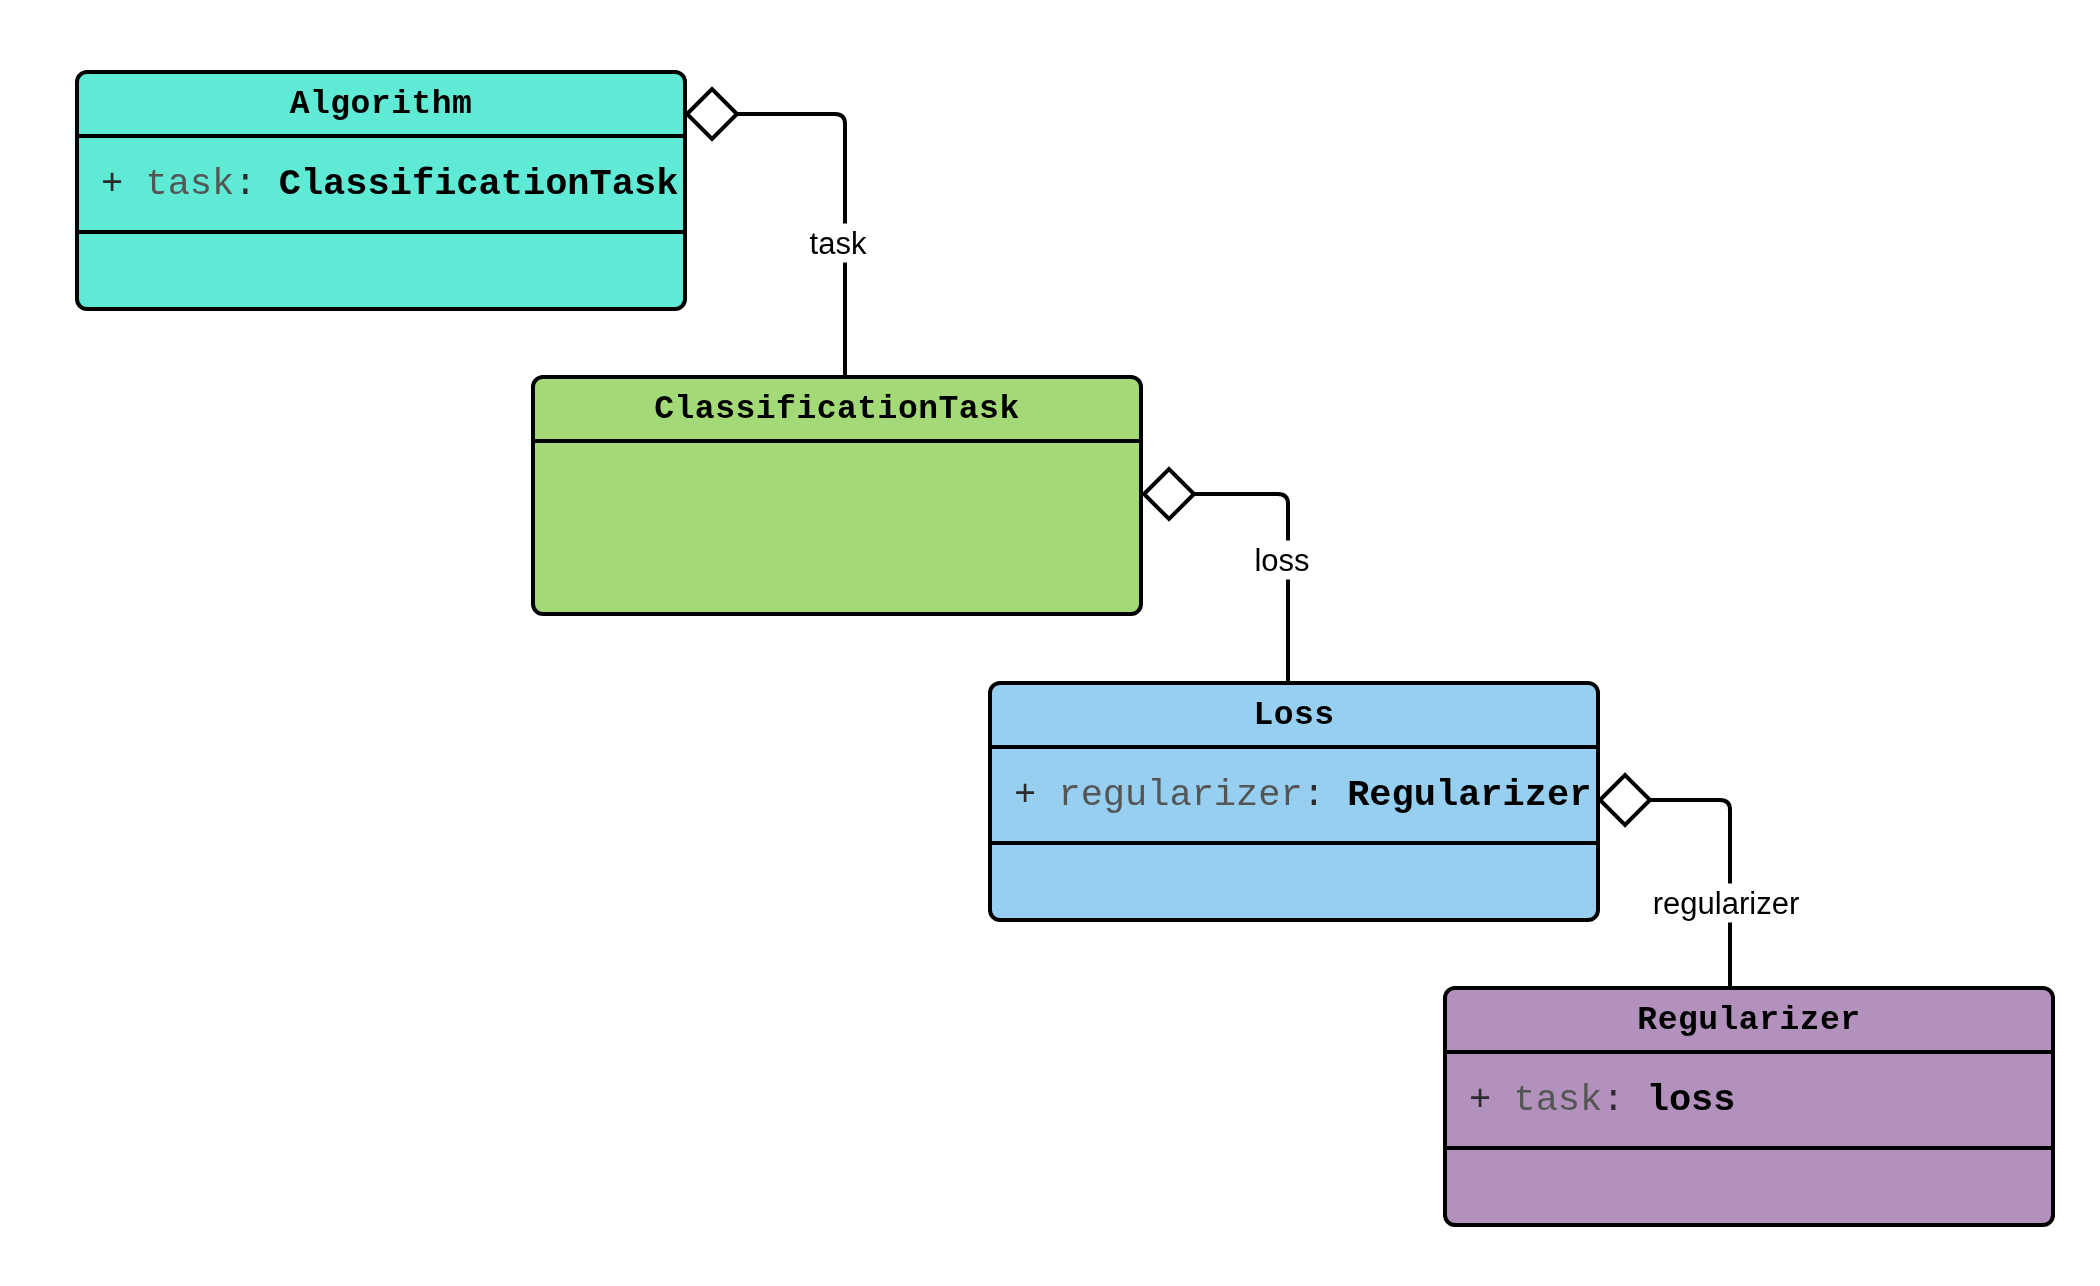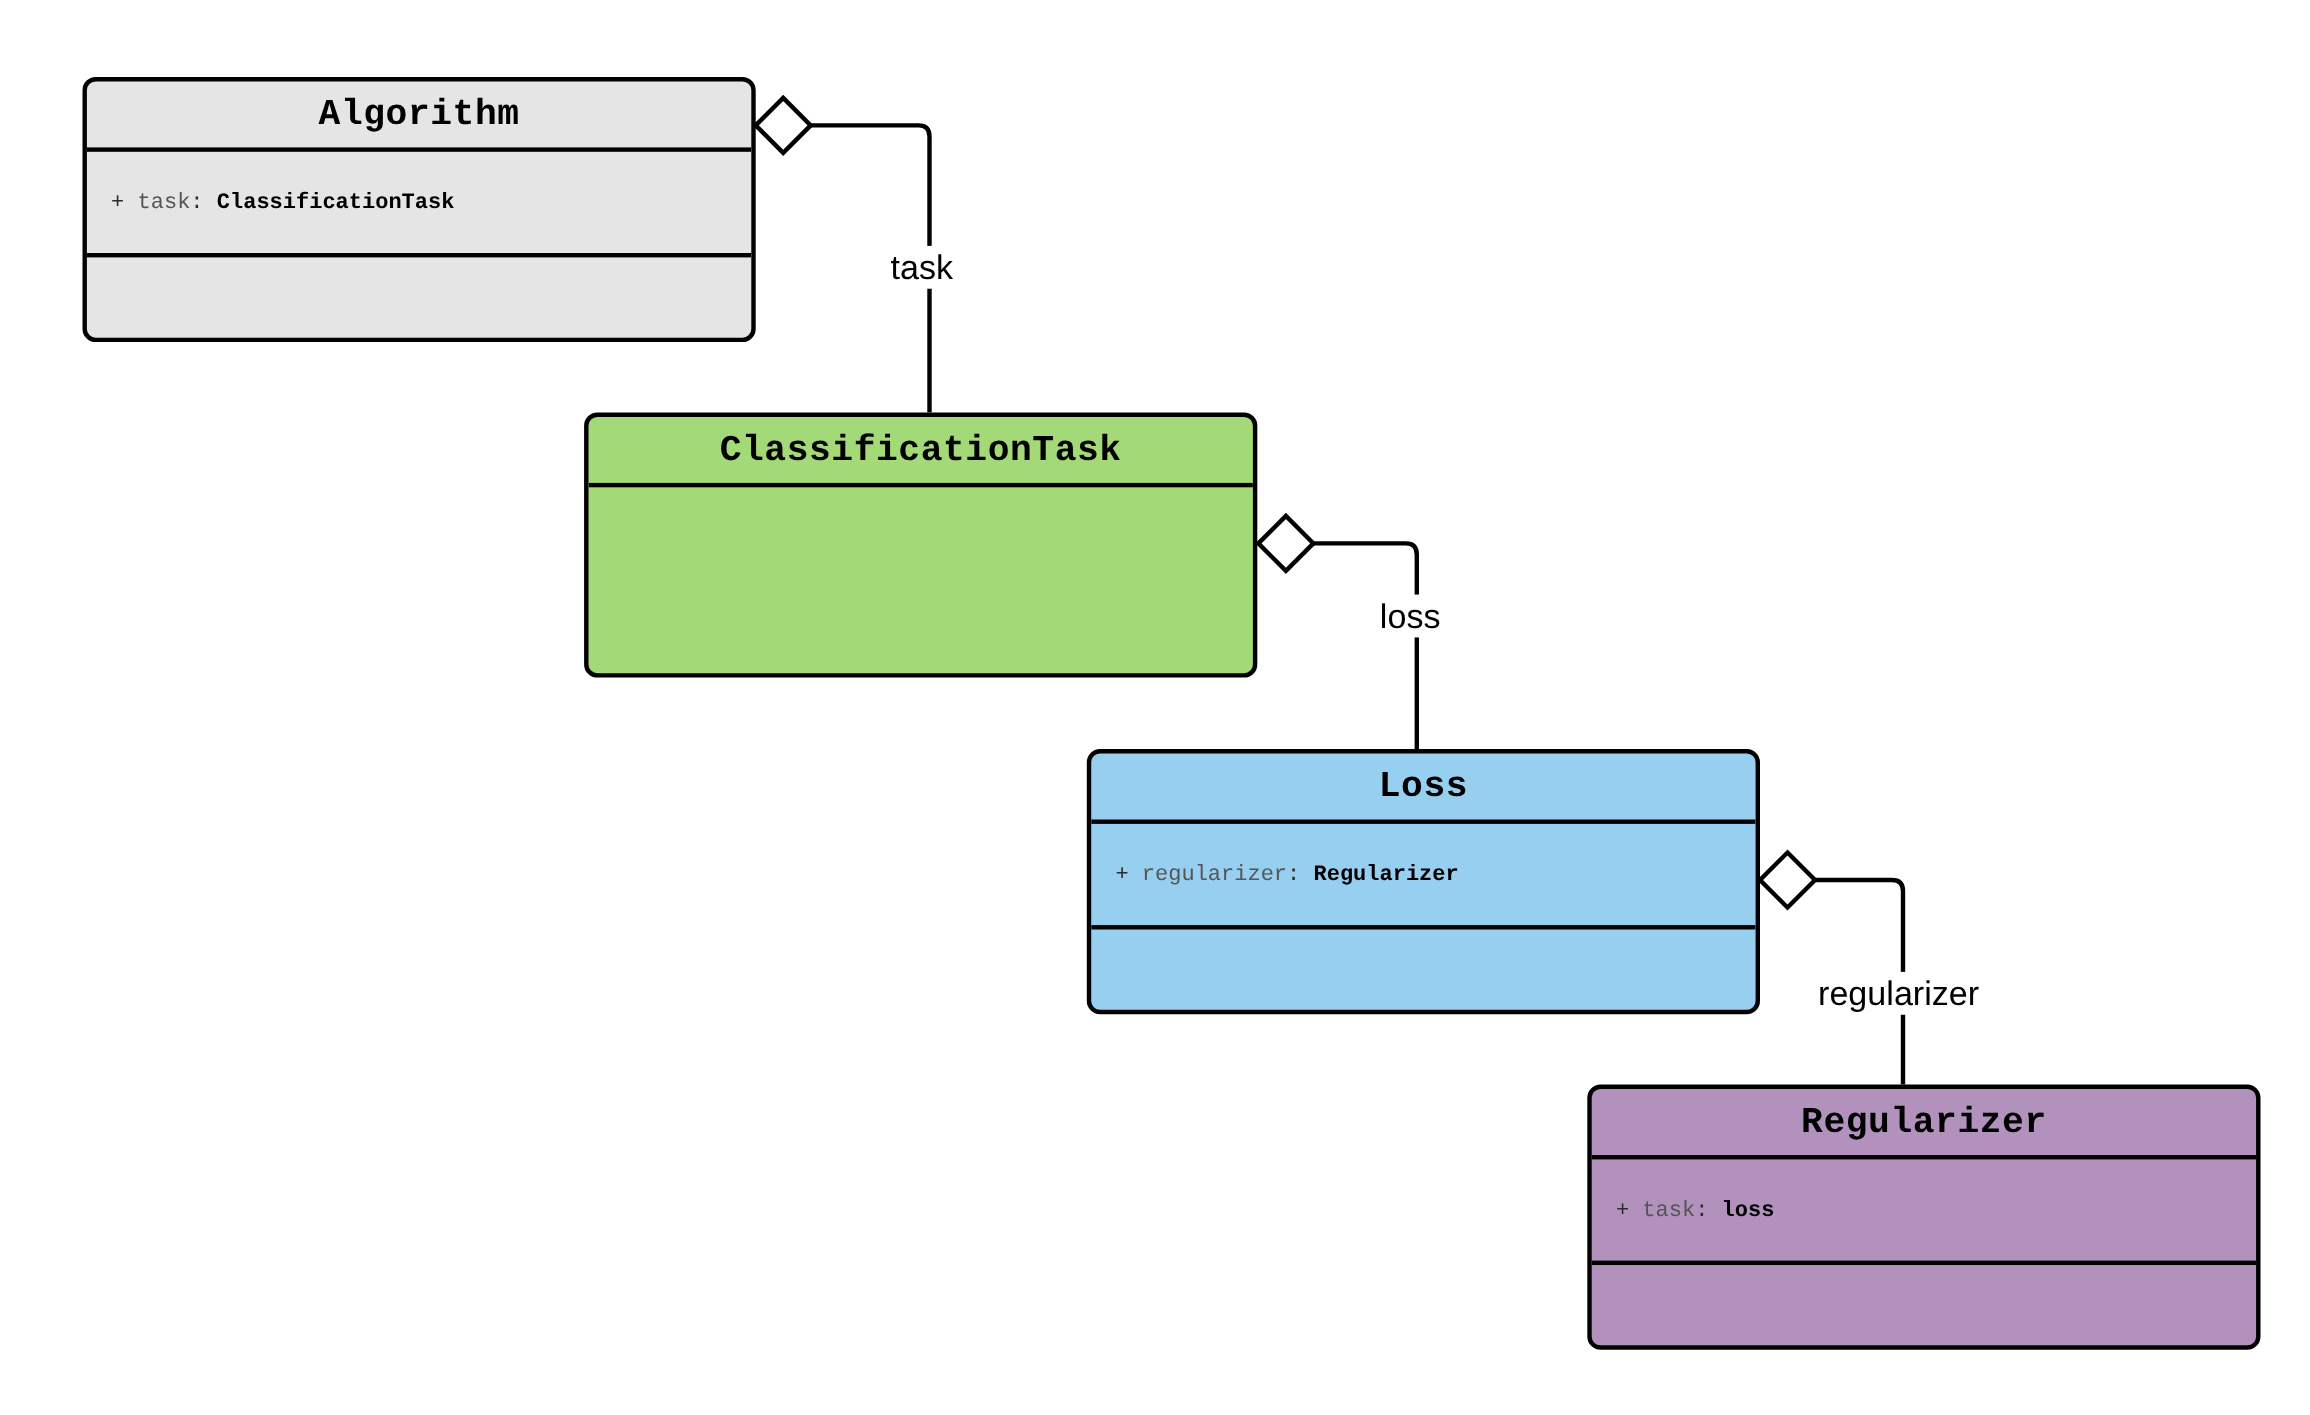--- a/index.html
+++ b/index.html
@@ -75,21 +75,21 @@
     box-sizing: border-box;
     height: 96px;
     display: flex;
     flex-direction: column;
     justify-content: center;
     padding-left: 22px;
     border-bottom: 4px solid #000000;
   }
   .attr-row {
     font-family: "Liberation Mono", monospace;
-    font-size: 20px;
+    font-size: 37px;
     line-height: 1.25;
     white-space: nowrap;
   }
   .attr-vis {
     color: #2b2b2b;
   }
   .attr-name {
     color: #555555;
   }
   .attr-colon {
@@ -121,21 +121,21 @@
     <g>
       <path class="edge-line" d="M 1650 800 L 1720 800 Q 1730 800 1730 810 L 1730 986"></path>
       <polygon class="edge-diamond" points="1600,800 1625,775 1650,800 1625,825"></polygon>
     </g>
   </svg>
 
   <div class="edge-label" style="left:838px; top:243px;">task</div>
   <div class="edge-label" style="left:1282px; top:560px;">loss</div>
   <div class="edge-label" style="left:1726px; top:903px;">regularizer</div>
 
-  <div class="uml-class" style="left:75px; top:70px; width:612px; height:241px; background:#e5e5e5;">
+  <div class="uml-class" style="left:75px; top:70px; width:612px; height:241px; background:#5eead4;">
     <div class="cls-title">Algorithm</div>
     <div class="cls-attrs">
       <div class="attr-row">
         <span class="attr-vis">+</span><span>&nbsp;</span><span class="attr-name">task</span><span class="attr-colon">:</span><span>&nbsp;</span><span class="attr-type">ClassificationTask</span>
       </div>
     </div>
     <div class="cls-methods"></div>
   </div>
 
   <div class="uml-class" style="left:531px; top:375px; width:612px; height:241px; background:#A3D977;">

